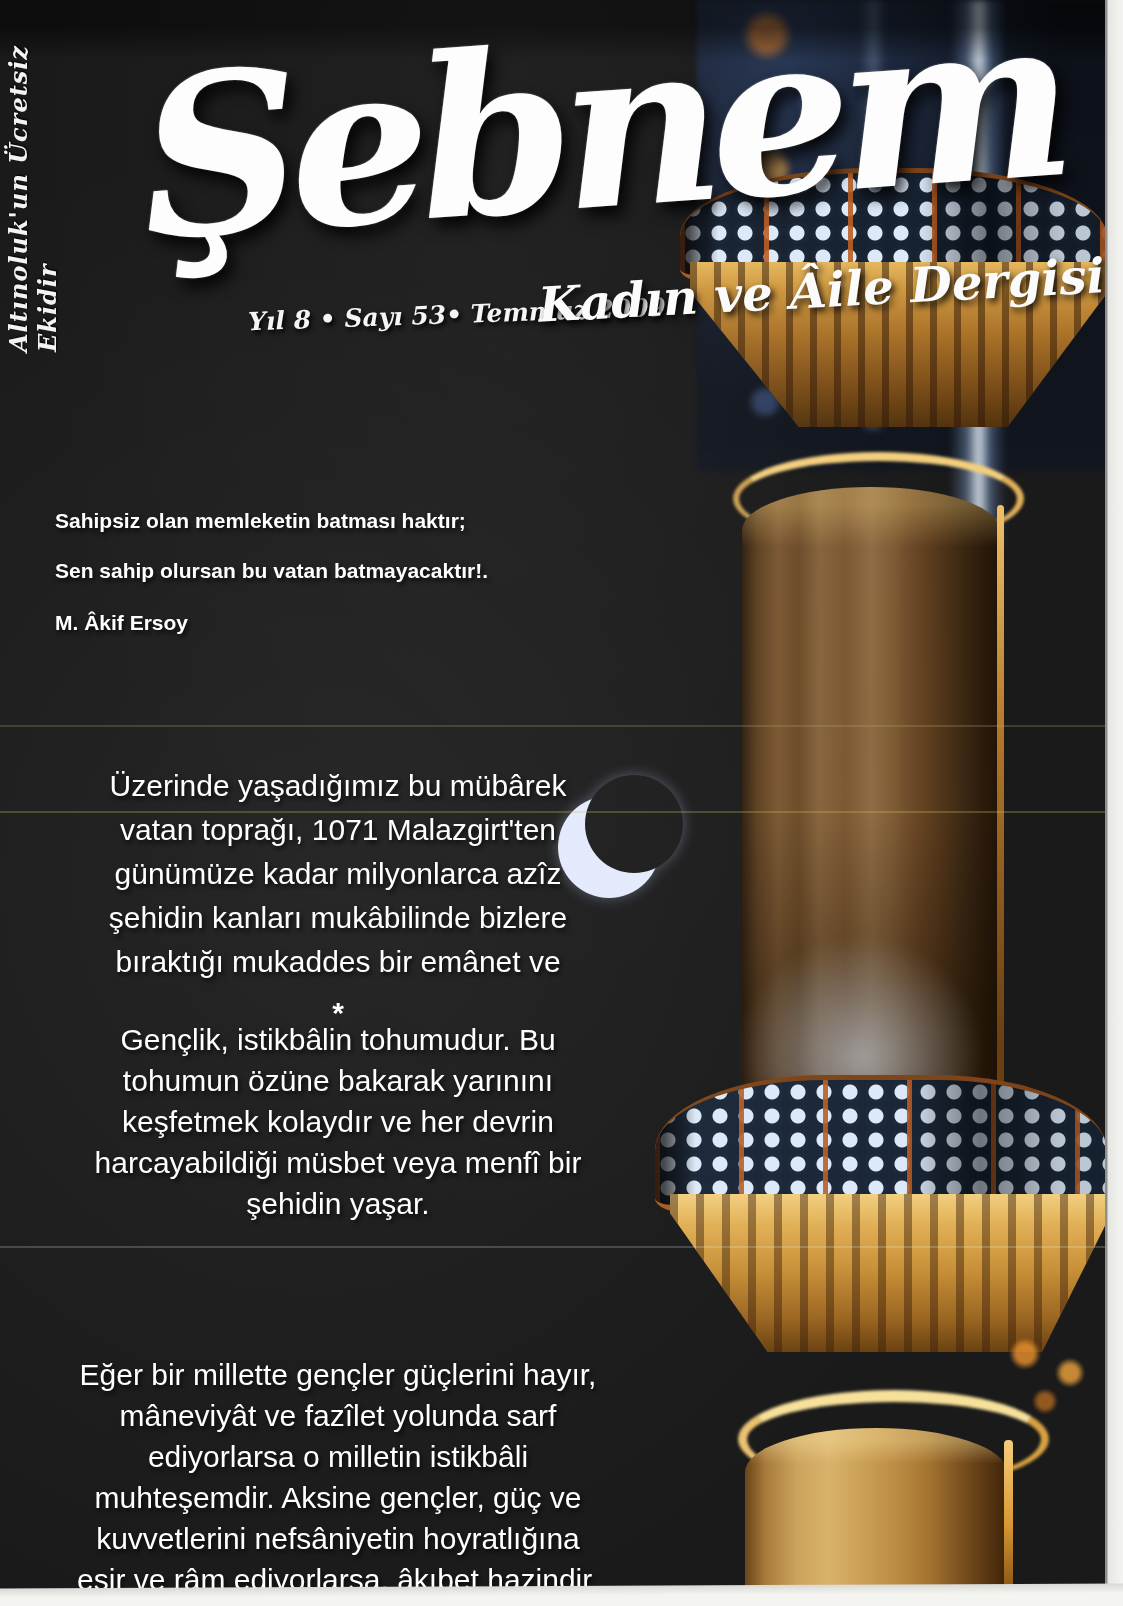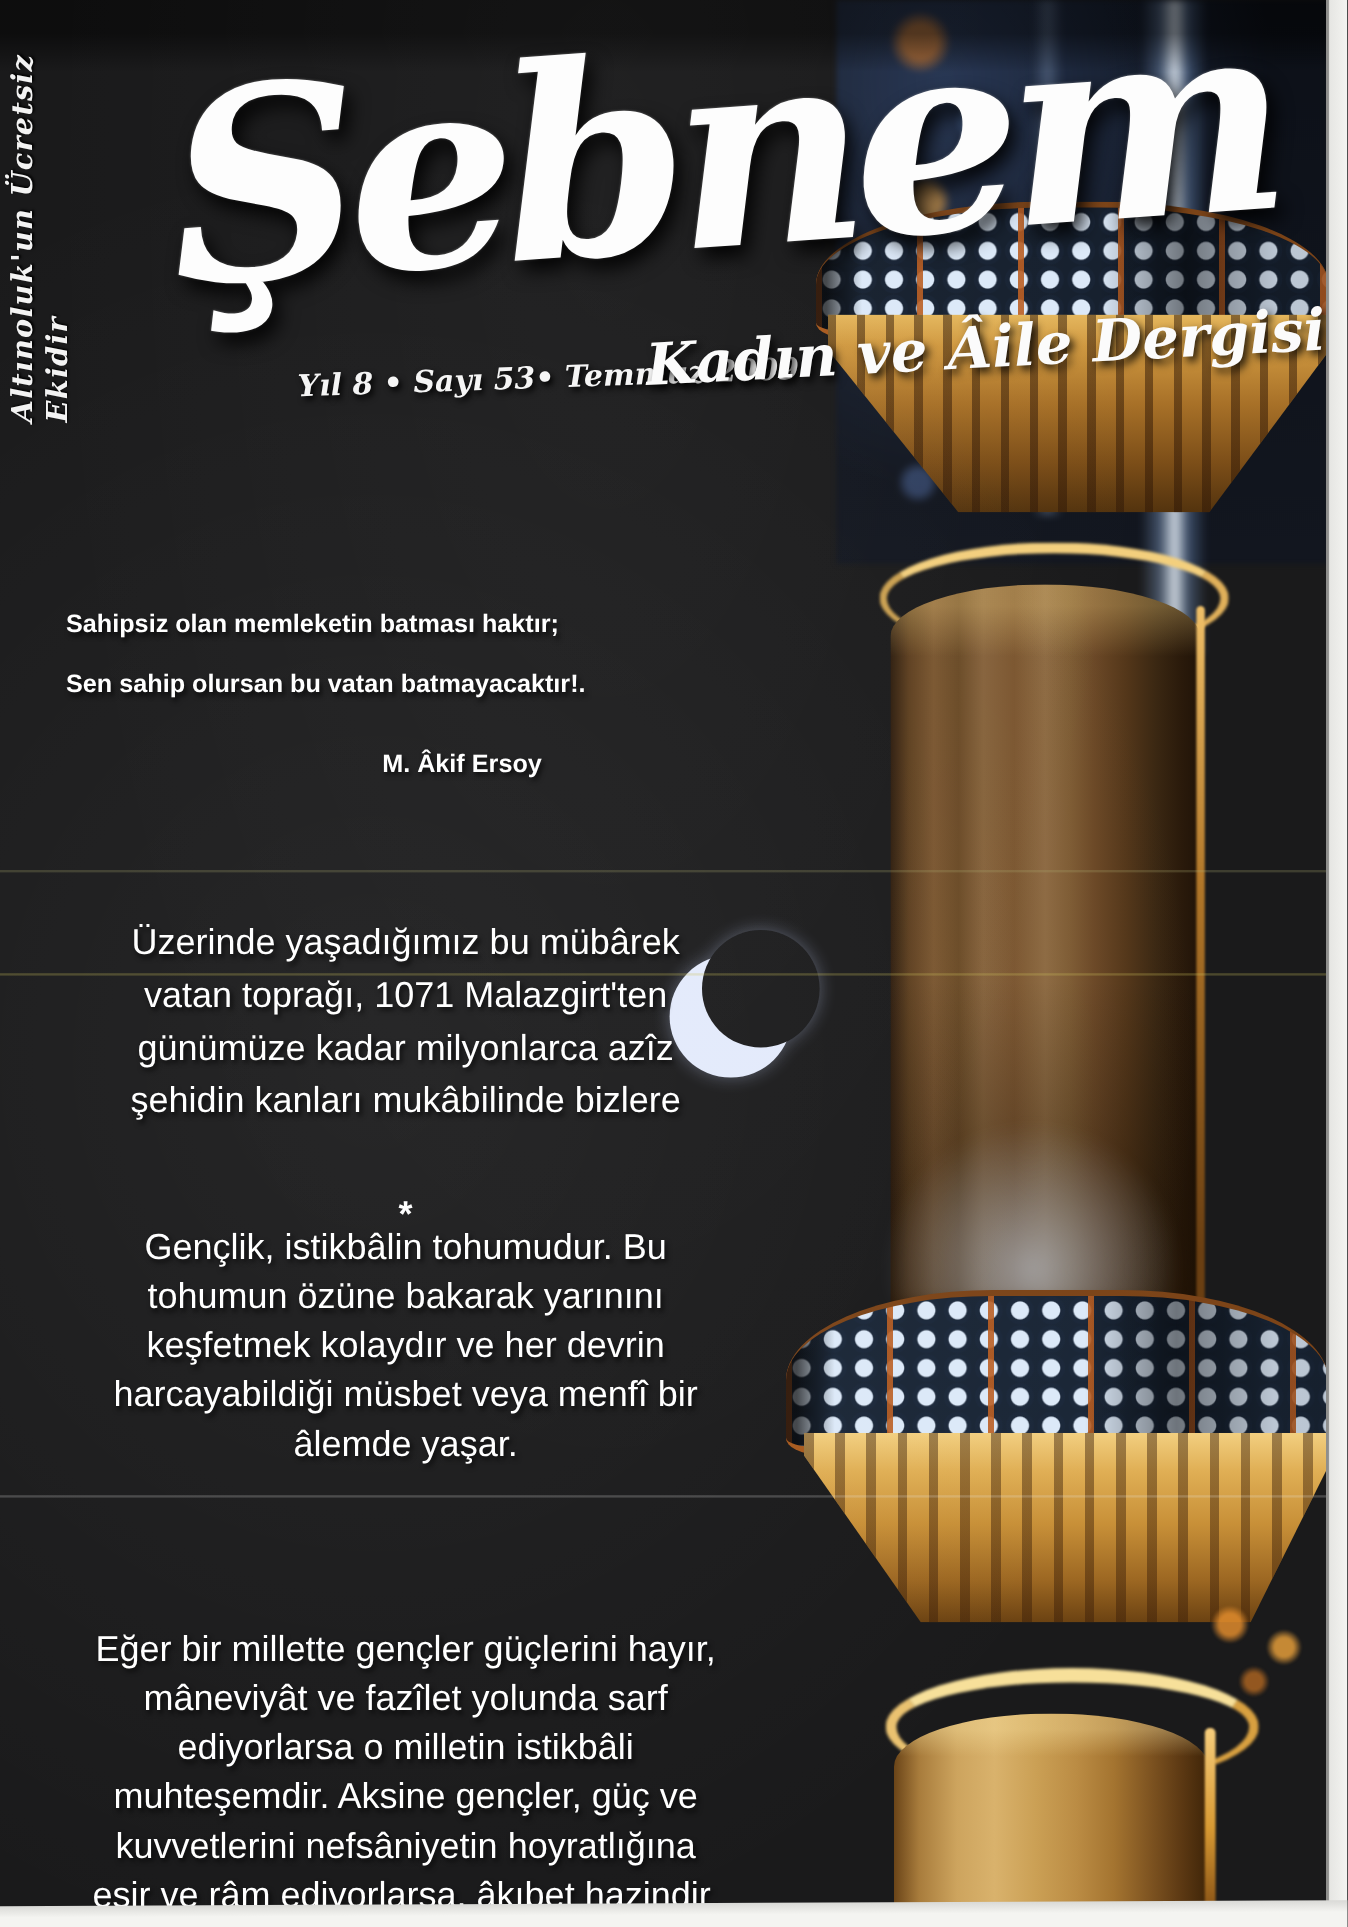--- a/index.html
+++ b/index.html
@@ -101,21 +101,21 @@
     letter-spacing:-12px;line-height:1.1;color:#fdfdfd;transform:rotate(-4deg);
     text-shadow:5px 9px 16px rgba(0,0,0,.9), 0 0 2px rgba(255,255,255,.45);}
   .issue{position:absolute;left:248px;top:300px;
     font-family:"DejaVu Serif",serif;font-style:italic;font-weight:bold;font-size:25px;
     color:#f5f5f5;transform:rotate(-2deg);text-shadow:2px 3px 5px #000;}
   .tagline{position:absolute;left:538px;top:262px;
     font-family:"DejaVu Serif",serif;font-style:italic;font-weight:bold;font-size:48px;
     color:#fbfbfb;transform:rotate(-3deg);text-shadow:3px 4px 7px rgba(0,0,0,.85);}
   .quote{position:absolute;left:55px;top:496px;width:660px;
     font-weight:bold;font-size:21px;line-height:50px;text-shadow:2px 3px 4px rgba(0,0,0,.7);}
-  .quote .author{text-align:center;margin-top:16px;}
+  .quote .author{text-align:left;margin-top:2px;}
   .para{position:absolute;left:28px;width:620px;text-align:center;
     font-weight:normal;font-size:30px;text-shadow:2px 3px 4px rgba(0,0,0,.7);margin-top:20px;}
   .p1{top:744px;line-height:44px;}
   .sep{position:absolute;left:28px;top:996px;width:620px;text-align:center;
     font-weight:bold;font-size:30px;}
   .p2{top:999px;line-height:41px;}
   .p3{top:1334px;line-height:41px;}
 </style>
 </head>
 <body>
@@ -158,30 +158,31 @@
     <div>Sahipsiz olan memleketin batması haktır;</div>
     <div>Sen sahip olursan bu vatan batmayacaktır!.</div>
     <div class="author">M. Âkif Ersoy</div>
   </div>
 
   <div class="para p1">
     <div>Üzerinde yaşadığımız bu mübârek</div>
     <div>vatan toprağı, 1071 Malazgirt'ten</div>
     <div>günümüze kadar milyonlarca azîz</div>
     <div>şehidin kanları mukâbilinde bizlere</div>
+    <div>bıraktığı mukaddes bir emânet ve</div>
   </div>
 
   <div class="sep">*</div>
 
   <div class="para p2">
     <div>Gençlik, istikbâlin tohumudur. Bu</div>
     <div>tohumun özüne bakarak yarınını</div>
     <div>keşfetmek kolaydır ve her devrin</div>
     <div>harcayabildiği müsbet veya menfî bir</div>
-    <div>âlemde yaşar.</div>
+    <div>şehidin yaşar.</div>
   </div>
 
   <div class="para p3">
     <div>Eğer bir millette gençler güçlerini hayır,</div>
     <div>mâneviyât ve fazîlet yolunda sarf</div>
     <div>ediyorlarsa o milletin istikbâli</div>
     <div>muhteşemdir. Aksine gençler, güç ve</div>
     <div>kuvvetlerini nefsâniyetin hoyratlığına</div>
     <div>esir ve râm ediyorlarsa, âkıbet hazindir.</div>
   </div>

